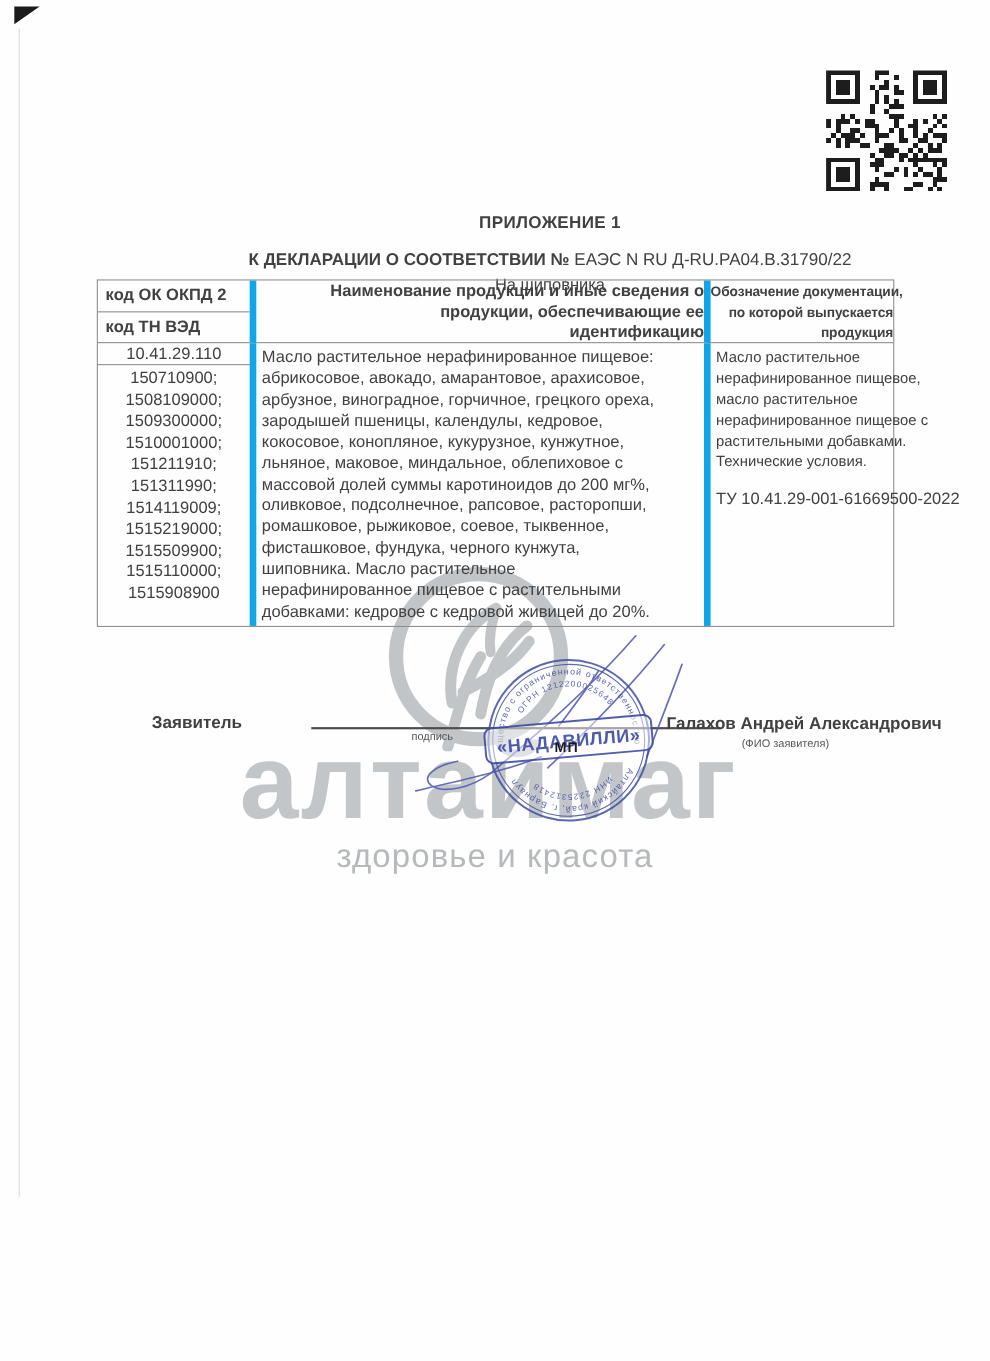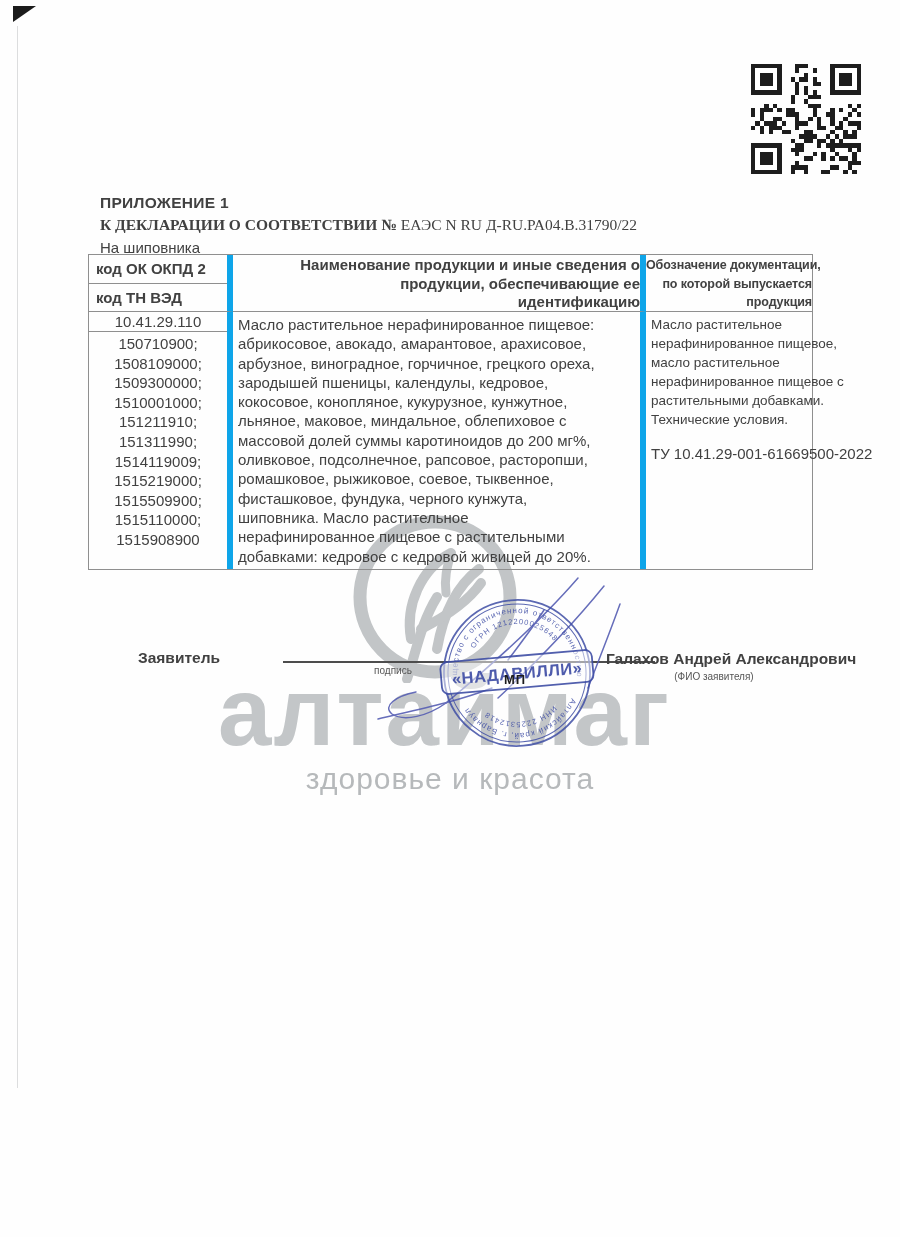--- a/index.html
+++ b/index.html
@@ -9,23 +9,23 @@
   }
   
   .corner-mark{position:absolute;left:13px;top:6px;width:0;height:0;
     border-top:16px solid #1b1b1b;border-right:23px solid transparent;}
   .edge-line{position:absolute;left:17px;top:26px;width:1px;height:1062px;background:#dcddde;}
 
   
   .qr{position:absolute;left:751px;top:64px;width:110px;height:110px;}
 
   
-  .title-block{position:absolute;left:100px;top:194px;width:800px;text-align:left;}
+  .title-block{position:absolute;left:100px;top:194px;width:800px;text-align:center;}
   .title-line1{font-weight:bold;font-size:15.5px;letter-spacing:.3px;}
-  .title-line2{font-size:15.5px;margin-top:4px;font-family:Liberation Serif, serif;}
+  .title-line2{font-size:15.5px;margin-top:16px;}
   .title-line2 .b{font-weight:bold;}
   .title-line3{font-size:15px;margin-top:5px;}
 
   
   .wm-brand{position:absolute;left:218px;top:664px;font-size:96px;font-weight:bold;
     color:#c3c6c8;letter-spacing:2px;line-height:1;white-space:nowrap;}
   .wm-tagline{position:absolute;left:100px;top:762px;width:700px;text-align:center;
     font-size:30px;color:#b6b9bb;letter-spacing:1px;}
   .wm-logo{position:absolute;left:349px;top:511px;width:172px;height:172px;}
 

